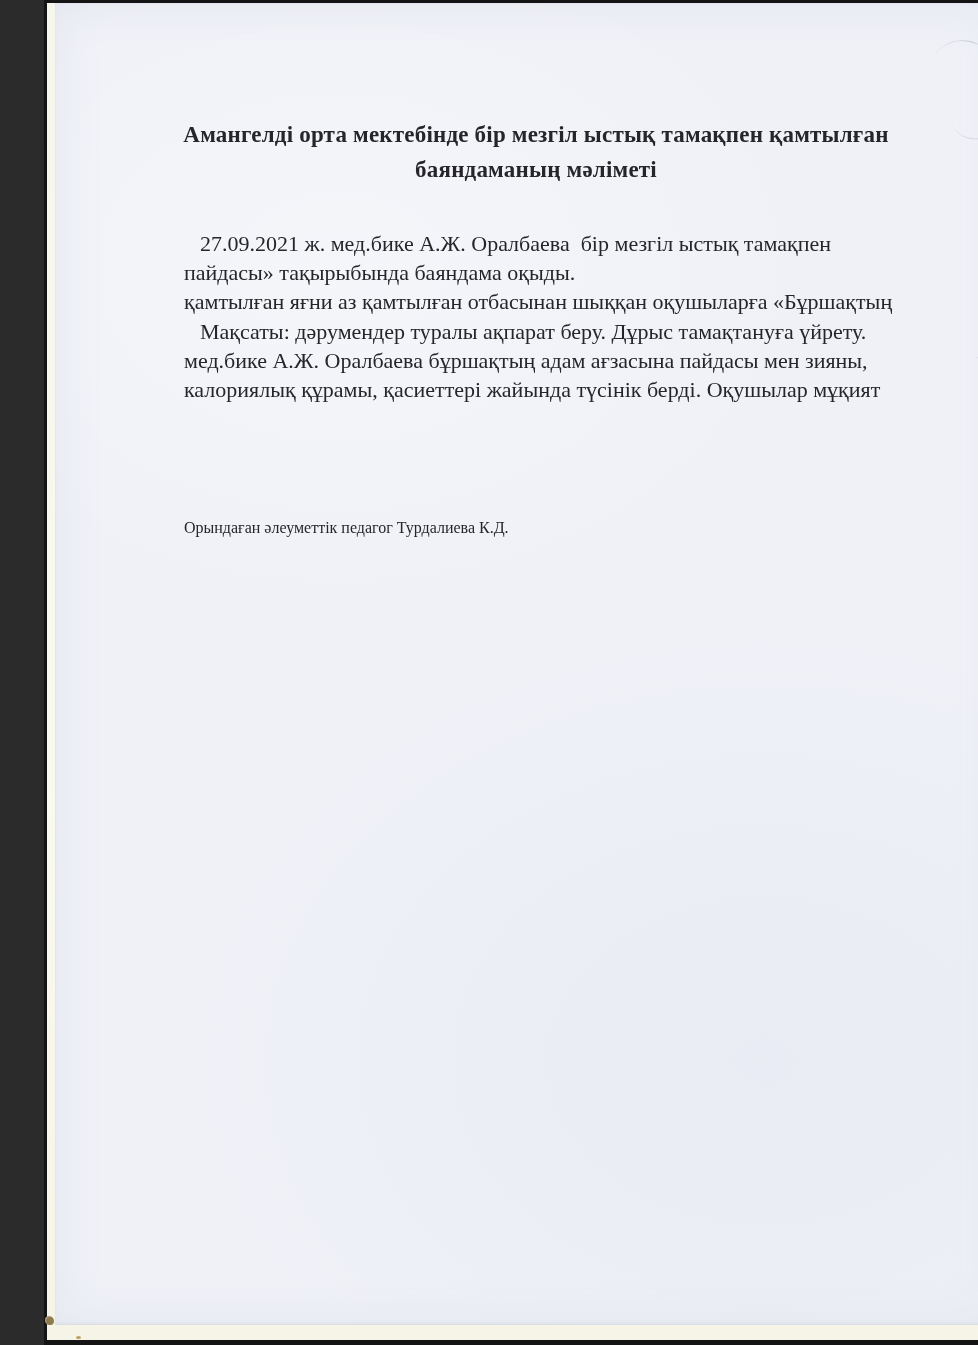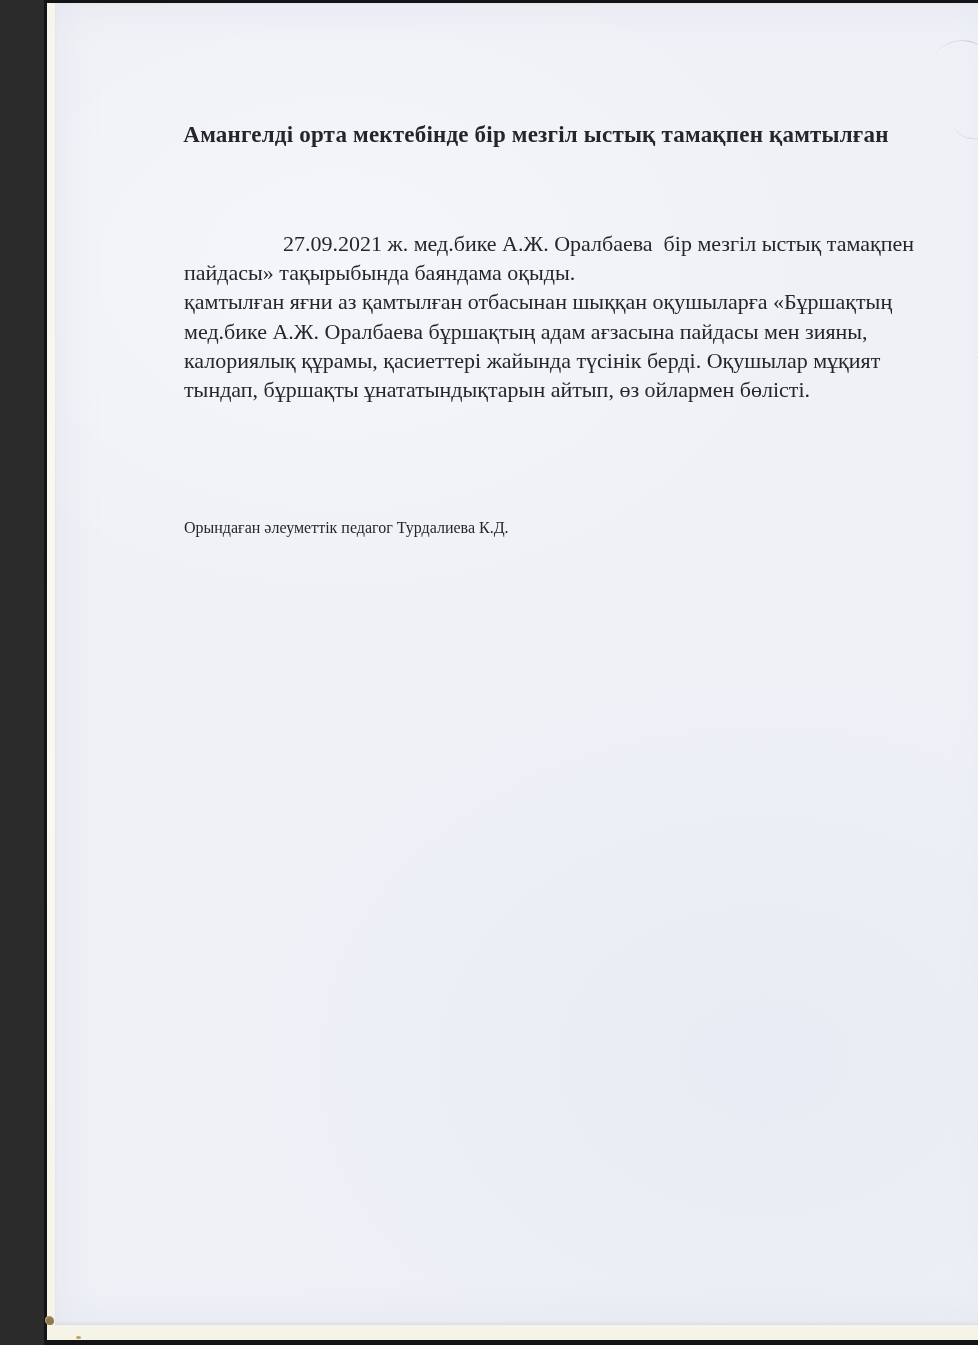--- a/index.html
+++ b/index.html
@@ -48,21 +48,21 @@
     letter-spacing: 0.2px;
   }
 
   .body-block {
     position: absolute;
     left: 129px; top: 226px; width: 730px;
     font-size: 22px;
     line-height: 29.2px;
     color: #28282d;
   }
-  .body-block .indent { padding-left: 16px; text-align: right; }
+  .body-block .indent { padding-left: 16px; }
 
   .footer-block {
     position: absolute;
     left: 129px; top: 512px; width: 600px;
     font-size: 16px;
     line-height: 26px;
     color: #2a2a2f;
   }
 
   
@@ -103,29 +103,30 @@
 </style>
 </head>
 <body>
 
 <div class="stage">
   <div class="scanner-bed">
     <div class="paper">
 
       <div class="title-block">
         <div class="text-line">Амангелді орта мектебінде бір мезгіл ыстық тамақпен қамтылған</div>
+        <div class="text-line">баяндаманың мәліметі</div>
       </div>
 
       <div class="body-block">
         <div class="text-line indent">27.09.2021 ж. мед.бике А.Ж. Оралбаева  бір мезгіл ыстық тамақпен</div>
         <div class="text-line">пайдасы» тақырыбында баяндама оқыды.</div>
         <div class="text-line">қамтылған яғни аз қамтылған отбасынан шыққан оқушыларға «Бұршақтың</div>
+        <div class="text-line indent">Мақсаты: дәрумендер туралы ақпарат беру. Дұрыс тамақтануға үйрету.</div>
         <div class="text-line">мед.бике А.Ж. Оралбаева бұршақтың адам ағзасына пайдасы мен зияны,</div>
         <div class="text-line">калориялық құрамы, қасиеттері жайында түсінік берді. Оқушылар мұқият</div>
-        <div class="text-line">тындап, бұршақты ұнататындықтарын айтып, өз ойлармен бөлісті.</div>
       </div>
 
       <div class="footer-block">
         <div class="text-line">Орындаған әлеуметтік педагог Турдалиева К.Д.</div>
       </div>
 
     </div>
 
     <div class="artifact wrinkle-1"></div>
     <div class="artifact wrinkle-2"></div>

